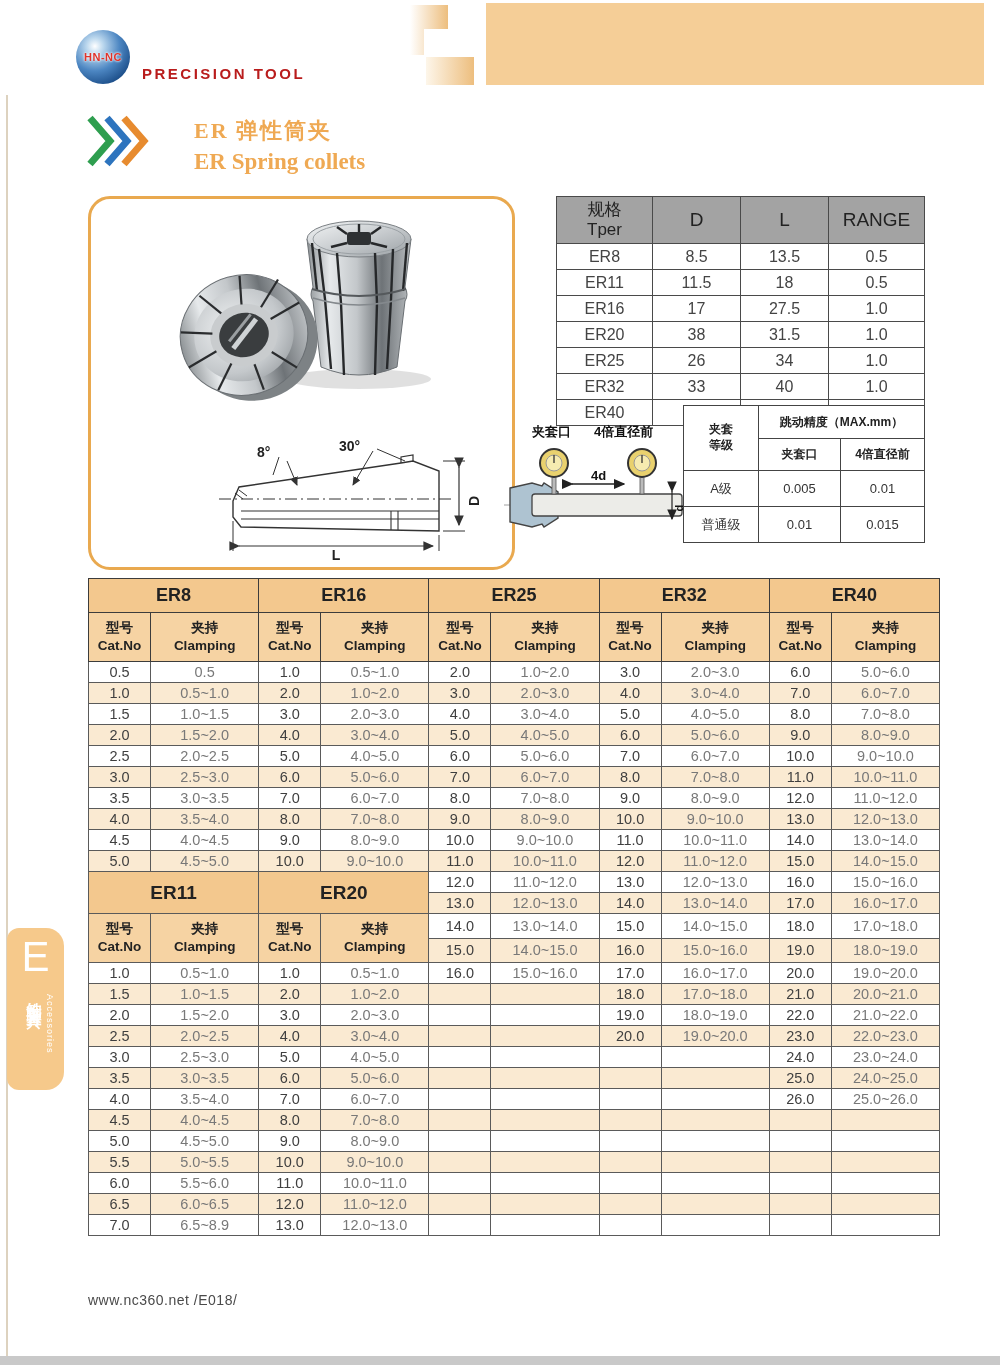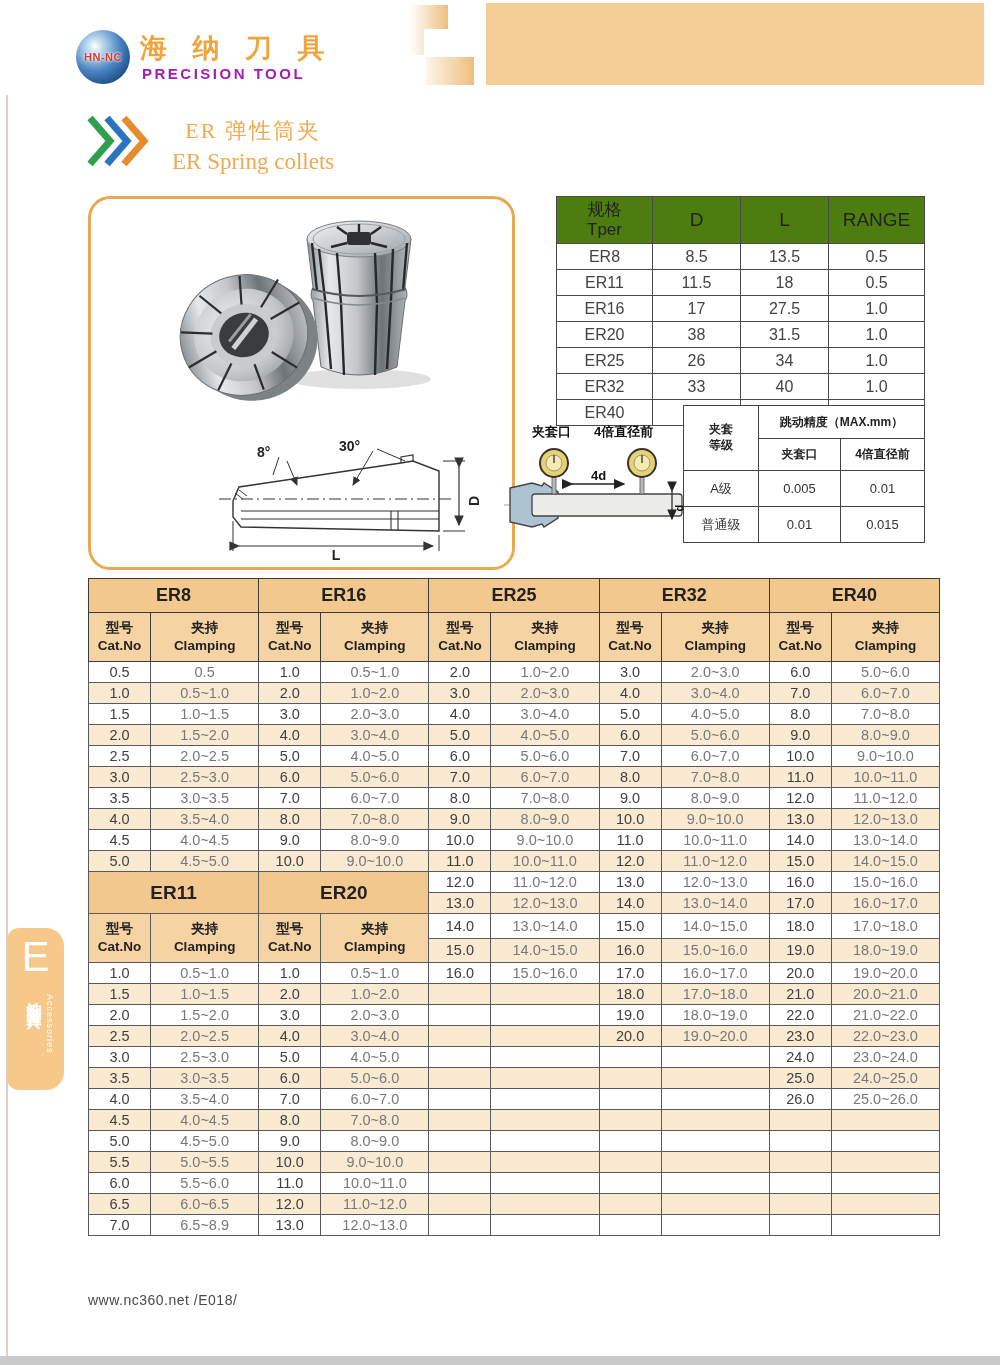--- a/index.html
+++ b/index.html
@@ -15,35 +15,35 @@
   .left-vline{position:absolute;left:6px;top:95px;width:2px;height:1263px;background:#ddd2bf;}
   .bottom-strip{position:absolute;left:0;top:1356px;width:1000px;height:9px;background:#c9c9c9;}
   
   .logo{position:absolute;left:76px;top:28px;width:360px;height:64px;}
   .globe{position:absolute;left:0;top:2px;width:54px;height:54px;border-radius:50%;
          background:radial-gradient(circle at 35% 30%,#ffffff 0%,#bcd8ee 16%,#4c86c2 48%,#1d4f8a 78%,#123a6b 100%);
          display:flex;align-items:center;justify-content:center;}
   .globe span{color:#e0342b;font-weight:bold;font-size:11px;letter-spacing:0.5px;
               text-shadow:0 0 2px #fff,0 0 3px #fff;}
   .brand-cn{position:absolute;left:64px;top:2px;color:#F0A43E;font-size:27px;font-weight:bold;letter-spacing:9px;}
-  .brand-en{position:absolute;left:66px;top:37px;color:#a21caf;font-size:15px;font-weight:bold;letter-spacing:2.5px;}
+  .brand-en{position:absolute;left:66px;top:37px;color:#b91c1c;font-size:15px;font-weight:bold;letter-spacing:2.5px;}
   
   .chevrons{position:absolute;left:86px;top:114px;}
-  .sec-title{position:absolute;left:172px;top:116px;color:#EFA953;font-weight:normal;
-             font-family:"Liberation Serif",serif;text-align:center;}
+  .sec-title{position:absolute;left:194px;top:116px;color:#EFA953;font-weight:bold;
+             font-family:"Liberation Serif",serif;}
   .sec-title .cn{font-size:22px;letter-spacing:2px;}
   .sec-title .en{font-size:23px;margin-top:3px;}
   
   .product-box{position:absolute;left:88px;top:196px;width:421px;height:368px;
                border:3px solid #E9A94F;border-radius:22px;background:#fff;overflow:hidden;}
   
   table{border-collapse:collapse;}
   .spec{position:absolute;left:556px;top:196px;width:368px;table-layout:fixed;}
   .spec th,.spec td{border:1px solid #4a4a4a;text-align:center;vertical-align:middle;}
-  .spec th{background:#4d7c0f;height:44px;font-size:19px;color:#222;font-weight:normal;}
+  .spec th{background:#a3a3a3;height:44px;font-size:19px;color:#222;font-weight:normal;}
   .spec th.first{font-size:17px;white-space:pre-line;line-height:1.15;}
   .spec td{height:23px;font-size:16px;color:#444;background:#fff;}
   
   .acc{position:absolute;left:683px;top:405px;width:241px;table-layout:fixed;background:#fff;}
   .acc th,.acc td{border:1px solid #444;text-align:center;vertical-align:middle;
                   font-size:12px;color:#222;font-weight:bold;}
   .acc td{font-weight:normal;font-size:13px;color:#333;}
   .acc .h1{height:33px;}
   .acc .h2{height:32px;}
   .acc .dr{height:36px;}
@@ -83,21 +83,20 @@
   <div class="sq1"></div>
   <div class="sq2"></div>
   <div class="sq3"></div>
   <div class="left-vline"></div>
   <div class="bottom-strip"></div>
 
   <div class="logo">
     <div class="globe">
       <span>HN-NC</span>
     </div>
-    <div class="brand-cn">海 纳 刀 具</div>
     <div class="brand-en">PRECISION TOOL</div>
   </div>
 
   <svg class="chevrons" width="64" height="54" viewBox="0 0 64 54">
     <polyline points="4,4 24,27 4,50" fill="none" stroke="#2E9E4F" stroke-width="7"></polyline>
     <polyline points="21,4 41,27 21,50" fill="none" stroke="#2D74BE" stroke-width="7"></polyline>
     <polyline points="38,4 58,27 38,50" fill="none" stroke="#E78B2F" stroke-width="7"></polyline>
   </svg>
   <div class="sec-title">
     <div class="cn">ER 弹性筒夹</div>

